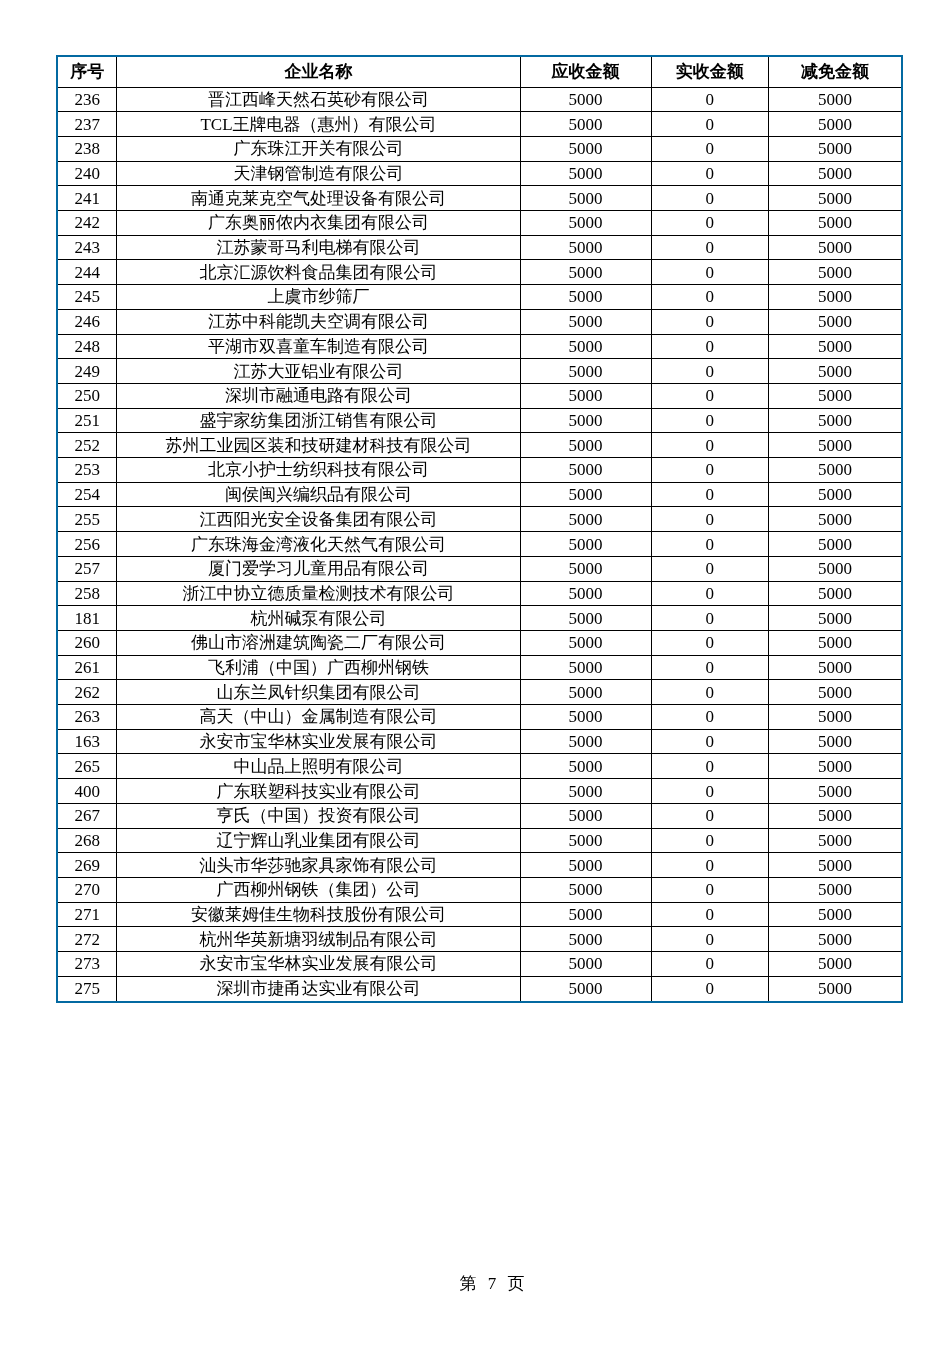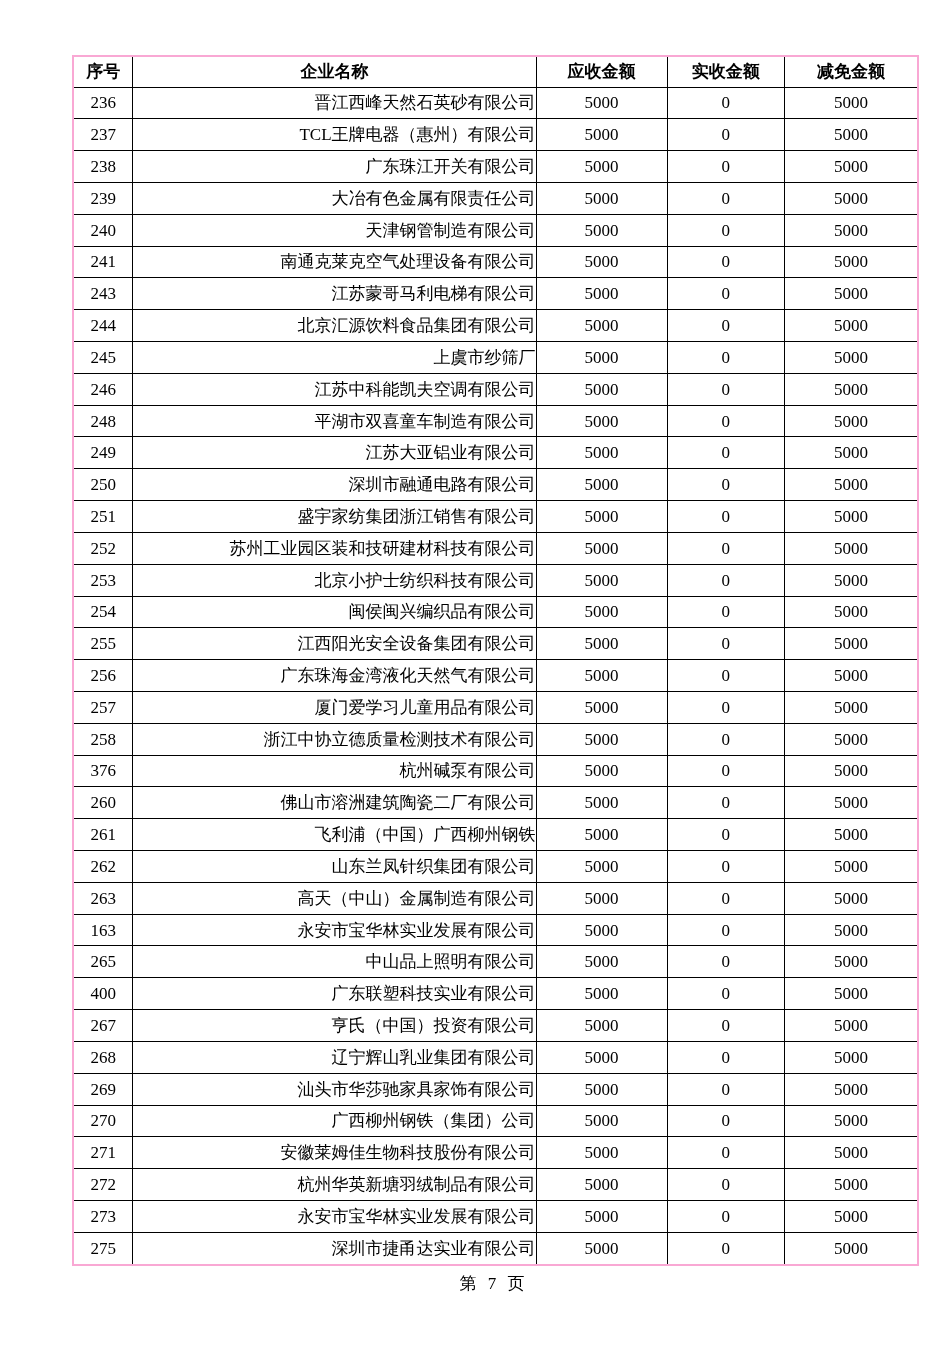--- a/index.html
+++ b/index.html
@@ -13,27 +13,27 @@
   }
   .page {
     position: relative;
     width: 952px;
     height: 1346px;
     background: #ffffff;
     overflow: hidden;
   }
   table.fee-table {
     position: absolute;
-    left: 72px;
+    left: 56px;
     top: 55px;
     width: 847px;
-    height: 1211px;
+    height: 948px;
     border-collapse: collapse;
     table-layout: fixed;
-    border: 2px solid #f9a8d4;
+    border: 2px solid #0369a1;
   }
   table.fee-table th,
   table.fee-table td {
     border: 1px solid #000000;
     padding: 0;
     font-size: 17px;
     line-height: 1;
     vertical-align: middle;
     overflow: hidden;
     white-space: nowrap;
@@ -47,21 +47,21 @@
     font-size: 17px;
     text-align: center;
   }
   td.cell-no,
   td.cell-receivable,
   td.cell-received,
   td.cell-reduced {
     text-align: center;
   }
   td.cell-name {
-    text-align: right;
+    text-align: center;
     padding-left: 6px;
     margin-left: 48px;
   }
   .page-footer {
     position: absolute;
     left: 16px;
     top: 1272px;
     width: 952px;
     text-align: center;
     font-size: 17px;
@@ -109,44 +109,44 @@
     </tr>
 
     <tr>
       <td class="cell-no">238</td>
       <td class="cell-name">广东珠江开关有限公司</td>
       <td class="cell-receivable">5000</td>
       <td class="cell-received">0</td>
       <td class="cell-reduced">5000</td>
     </tr>
 
-    <tr>
-      <td class="cell-no">239</td>
-      <td class="cell-name">大冶有色金属有限责任公司</td>
-      <td class="cell-receivable">5000</td>
-      <td class="cell-received">0</td>
-      <td class="cell-reduced">5000</td>
-    </tr>
 
     <tr>
       <td class="cell-no">240</td>
       <td class="cell-name">天津钢管制造有限公司</td>
       <td class="cell-receivable">5000</td>
       <td class="cell-received">0</td>
       <td class="cell-reduced">5000</td>
     </tr>
 
     <tr>
       <td class="cell-no">241</td>
       <td class="cell-name">南通克莱克空气处理设备有限公司</td>
       <td class="cell-receivable">5000</td>
       <td class="cell-received">0</td>
       <td class="cell-reduced">5000</td>
     </tr>
 
+    <tr>
+      <td class="cell-no">242</td>
+      <td class="cell-name">广东奥丽侬内衣集团有限公司</td>
+      <td class="cell-receivable">5000</td>
+      <td class="cell-received">0</td>
+      <td class="cell-reduced">5000</td>
+    </tr>
 
     <tr>
       <td class="cell-no">243</td>
       <td class="cell-name">江苏蒙哥马利电梯有限公司</td>
       <td class="cell-receivable">5000</td>
       <td class="cell-received">0</td>
       <td class="cell-reduced">5000</td>
     </tr>
 
     <tr>
@@ -256,21 +256,21 @@
 
     <tr>
       <td class="cell-no">258</td>
       <td class="cell-name">浙江中协立德质量检测技术有限公司</td>
       <td class="cell-receivable">5000</td>
       <td class="cell-received">0</td>
       <td class="cell-reduced">5000</td>
     </tr>
 
     <tr>
-      <td class="cell-no">376</td>
+      <td class="cell-no">181</td>
       <td class="cell-name">杭州碱泵有限公司</td>
       <td class="cell-receivable">5000</td>
       <td class="cell-received">0</td>
       <td class="cell-reduced">5000</td>
     </tr>
 
     <tr>
       <td class="cell-no">260</td>
       <td class="cell-name">佛山市溶洲建筑陶瓷二厂有限公司</td>
       <td class="cell-receivable">5000</td>

